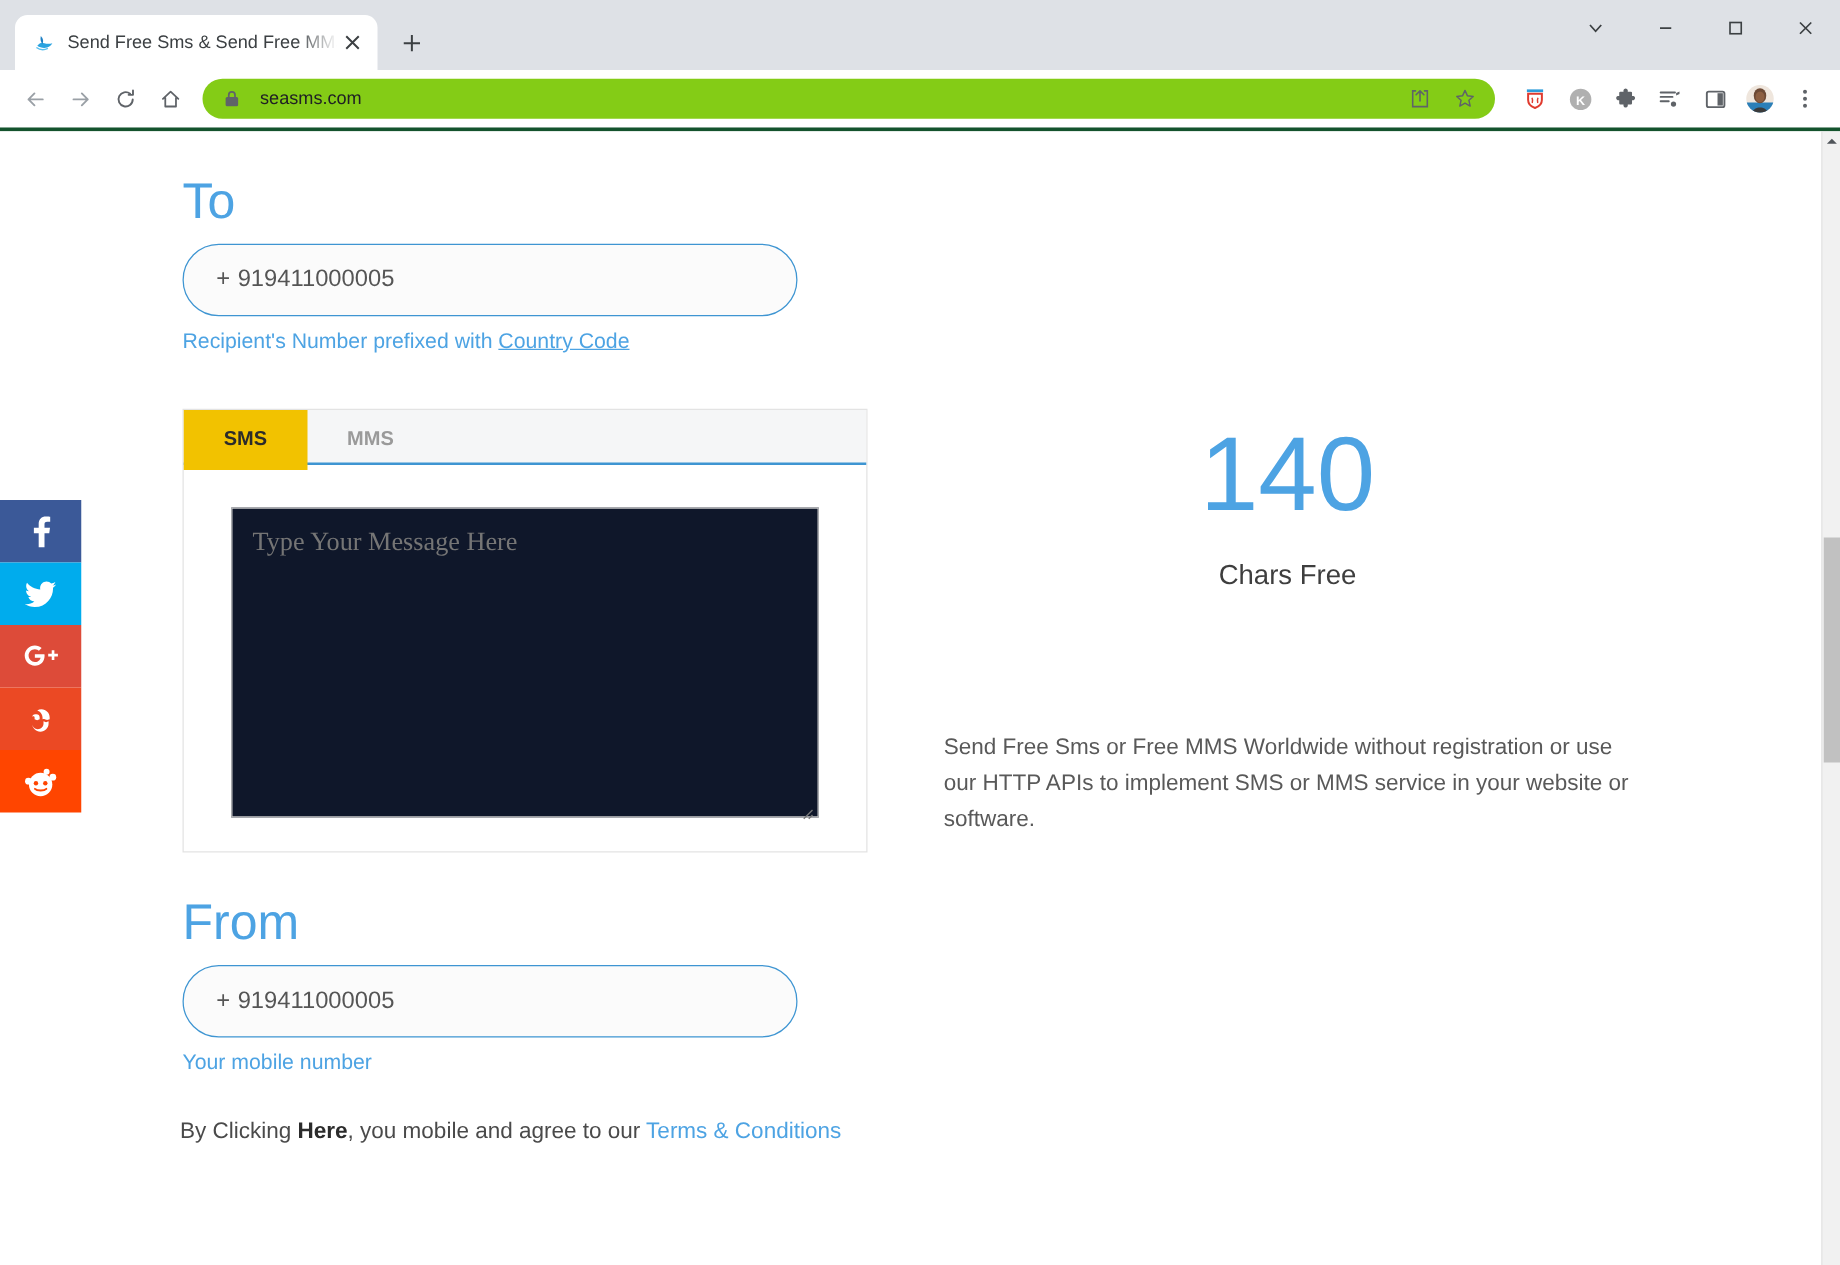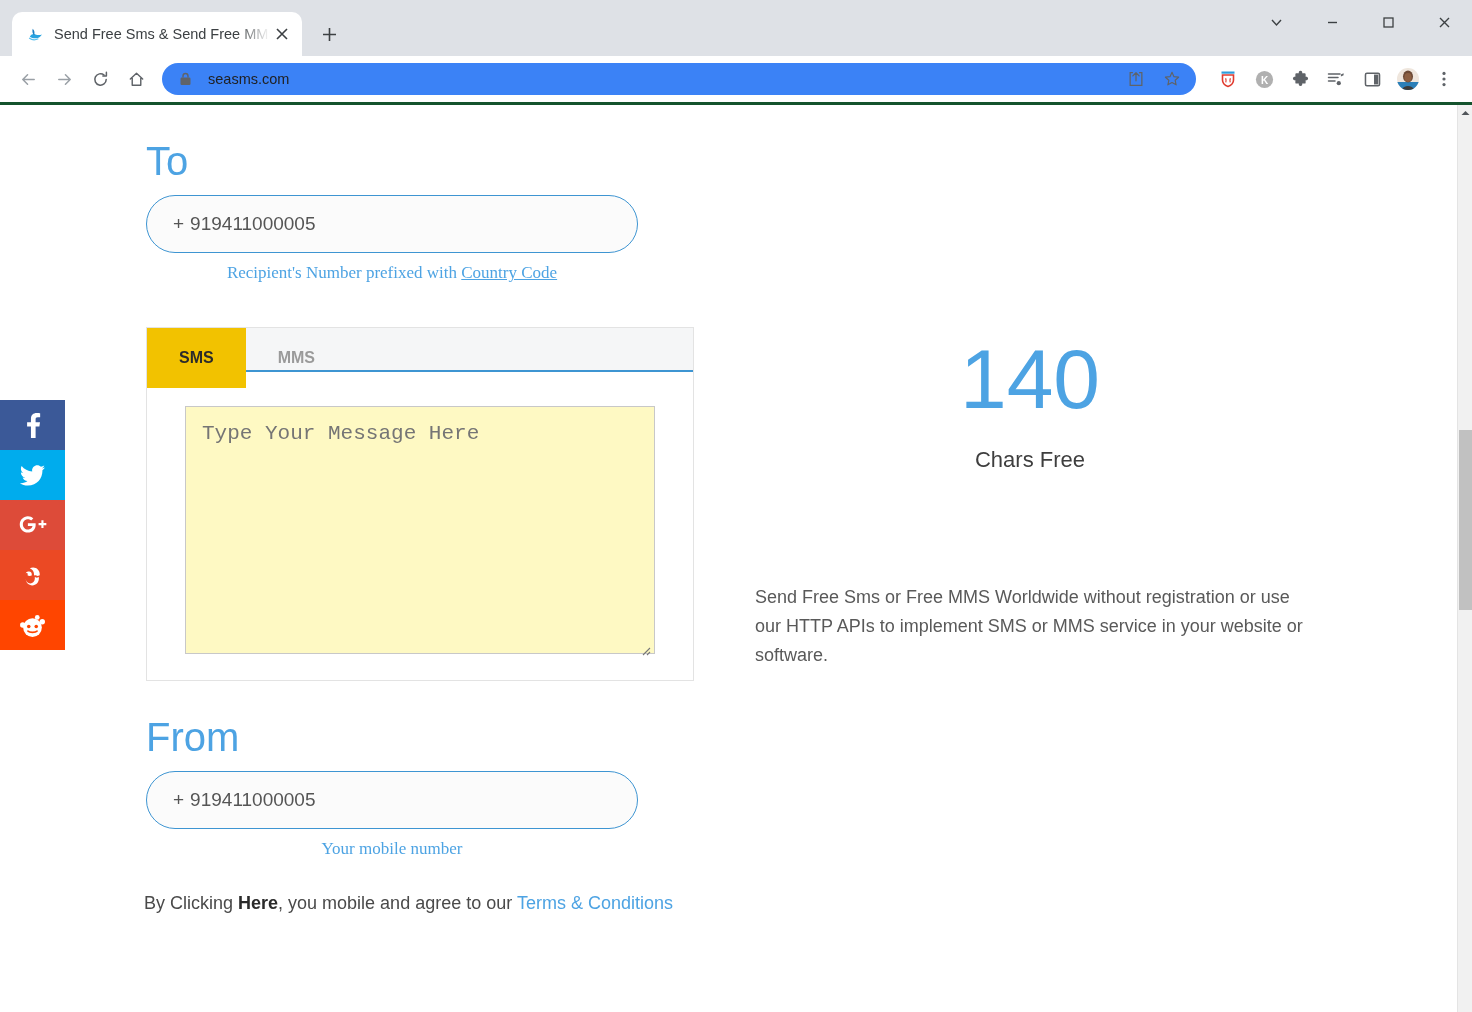--- a/index.html
+++ b/index.html
@@ -84,21 +84,21 @@
   .tb-icon {
     width: 36px; height: 36px;
     display: flex; align-items: center; justify-content: center;
     border-radius: 50%;
     color: #5f6368;
     flex: 0 0 36px;
   }
   .omnibox {
     flex: 1;
     height: 32px;
-    background: #3b82f6;
+    background: #84cc16;
     border-radius: 16px;
     display: flex; align-items: center;
     margin: 0 8px;
     padding: 0 6px 0 14px;
     min-width: 0;
   }
   .omnibox-lock { width: 18px; height: 18px; flex: 0 0 18px; margin-right: 14px;
                   display:flex; align-items:center; justify-content:center; }
   .omnibox-url {
     flex: 1;
@@ -189,63 +189,61 @@
     border: 1px solid #3e95d2;
     border-radius: 30px;
     background: #fbfbfb;
     display: flex; align-items: center;
     padding: 0 26px;
     font-size: 19px;
     color: #555;
   }
   .pill-plus { margin-right: 6px; font-size: 19px; color: #555; }
   .help-under {
-    text-align: center;
     width: 492px;
     margin-top: 10px;
     font-size: 17px;
     color: #4da3e3;
-    font-family: Liberation Serif, serif;
   }
   .help-under a { color: #4da3e3; text-decoration: underline; }
 
   .card {
     margin-top: 44px;
     width: 548px;
     border: 1px solid #e3e3e3;
     background: #fff;
   }
   .tabs {
     display: flex;
     background: #f5f6f7;
     border-bottom: 2px solid #3e95d2;
     height: 44px;
   }
   .tabitem {
     padding: 0 32px;
-    height: 60px;
+    height: 48px;
     display: flex; align-items: center; justify-content: center;
     font-size: 16px;
     color: #9a9a9a;
     font-weight: 600;
   }
   .tabitem.active {
     background: #f2c200;
     color: #2b2b2b;
   }
   .card-body { padding: 34px 38px 22px 38px; }
   .msgbox {
     width: 100%;
     height: 248px;
     border: 1px solid #c8c8c8;
-    background: #fef9c3;
+    background: #0f172a;
     padding: 14px 16px;
     font-size: 21px;
     color: #8a8a8a;
-    font-family: Liberation Mono, monospace;
+    font-family: Liberation Serif, serif;
     resize: none;
     outline: none;
     line-height: 1.2;
     position: relative;
   }
   .msgbox-wrap { position: relative; }
   .resize-grip {
     position: absolute; right: 4px; bottom: 4px;
     width: 12px; height: 12px;
     pointer-events: none;

